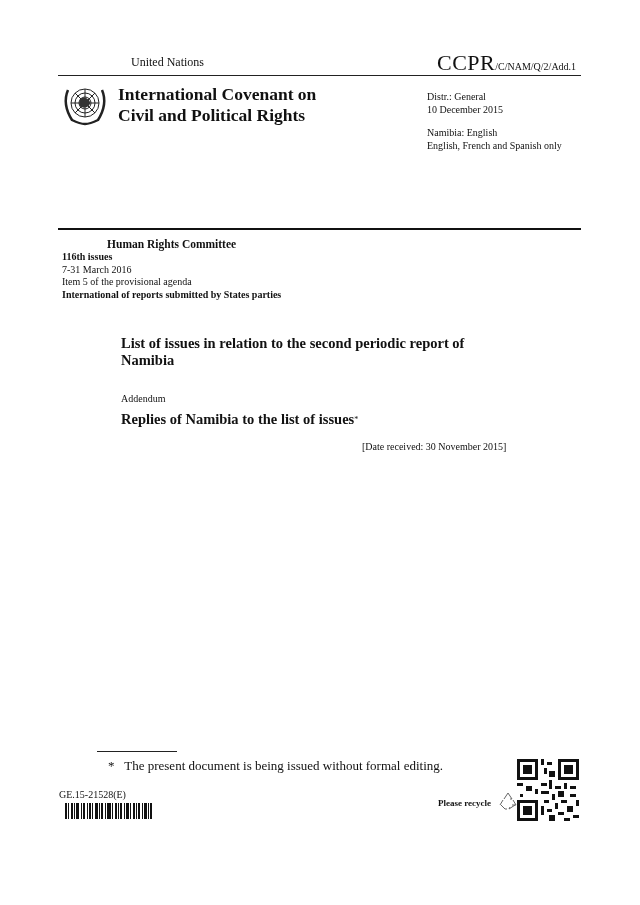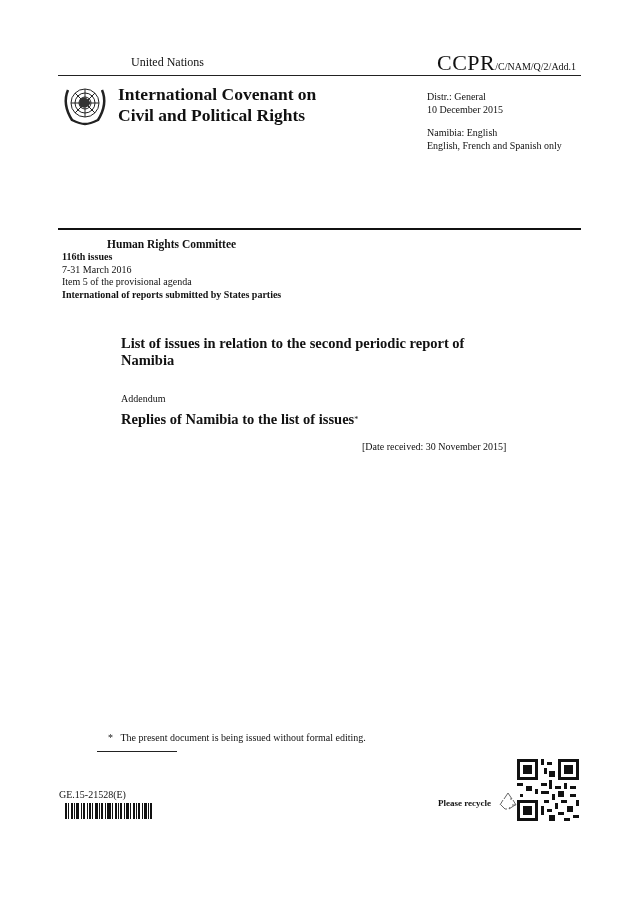--- a/index.html
+++ b/index.html
@@ -18,21 +18,21 @@
   .rule-thick { left:58px; top:228px; width:523px; height:2px; background:#111; }
   .committee { left:62px; top:237px; font-size:10px; line-height:12.5px; }
   .committee .h { font-weight:bold; font-size:11.5px; line-height:14px;text-align:center; }
   .committee .b { font-weight:bold; }
   .doc-title { left:121px; top:335px; width:400px; font-size:14.5px; font-weight:bold; line-height:17px; }
   .addendum { left:121px; top:380px; font-size:10px; font-weight:normal;margin-top:13px; }
   .replies { left:121px; top:411px; font-size:14.5px; font-weight:bold; }
   .replies sup { font-size:8px; font-weight:normal; vertical-align:2px; }
   .received { left:362px; top:441px; font-size:10px; }
   .fn-rule { left:97px; top:751px; width:80px; height:1px; background:#222; }
-  .footnote { left:108px; top:732px; font-size:10px; }
+  .footnote { left:108px; top:758px; font-size:13px; }
   .ge { left:59px; top:789px; font-size:10px; }
   .barcode { left:65px; top:803px; width:98px; height:16px; display:flex; gap:0; }
   .barcode span { display:block; height:100%; background:#111; }
   .recycle-label { left:438px; top:798px; font-size:9px; font-weight:bold; }
   .recycle-icon { left:497px; top:790px; width:22px; height:22px; }
   .qr { left:517px; top:759px; width:62px; height:62px; }
 </style>
 </head>
 <body>
 

